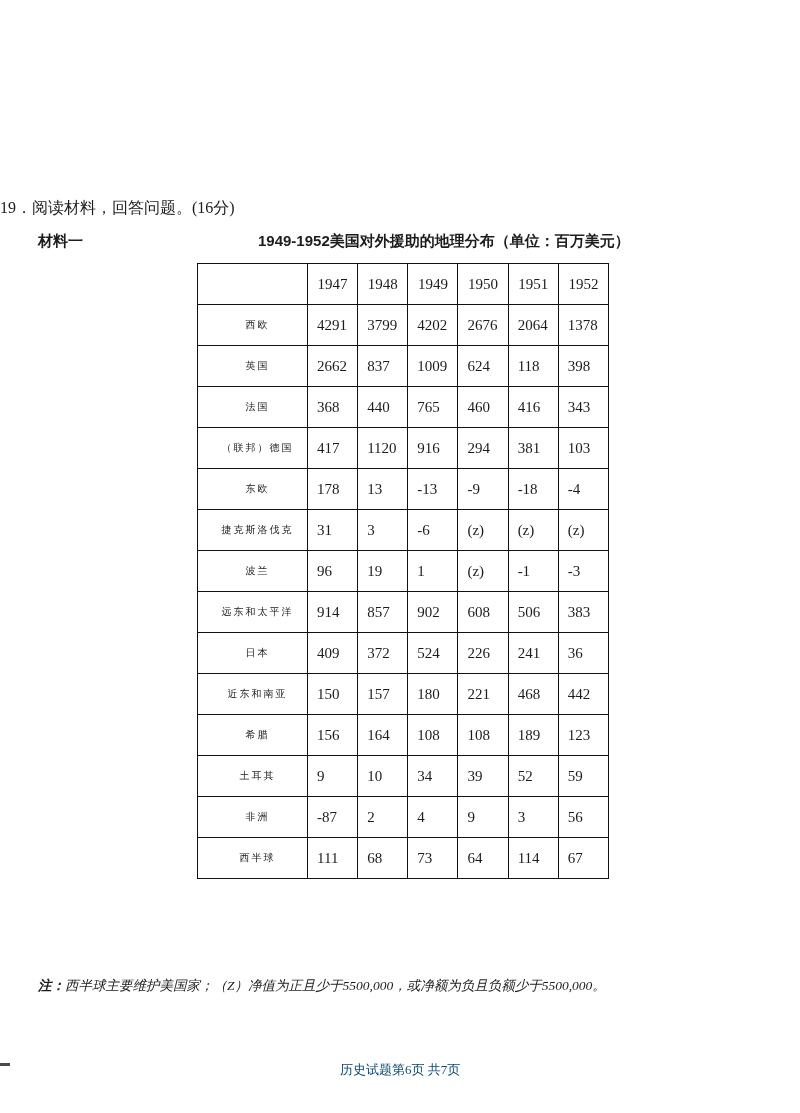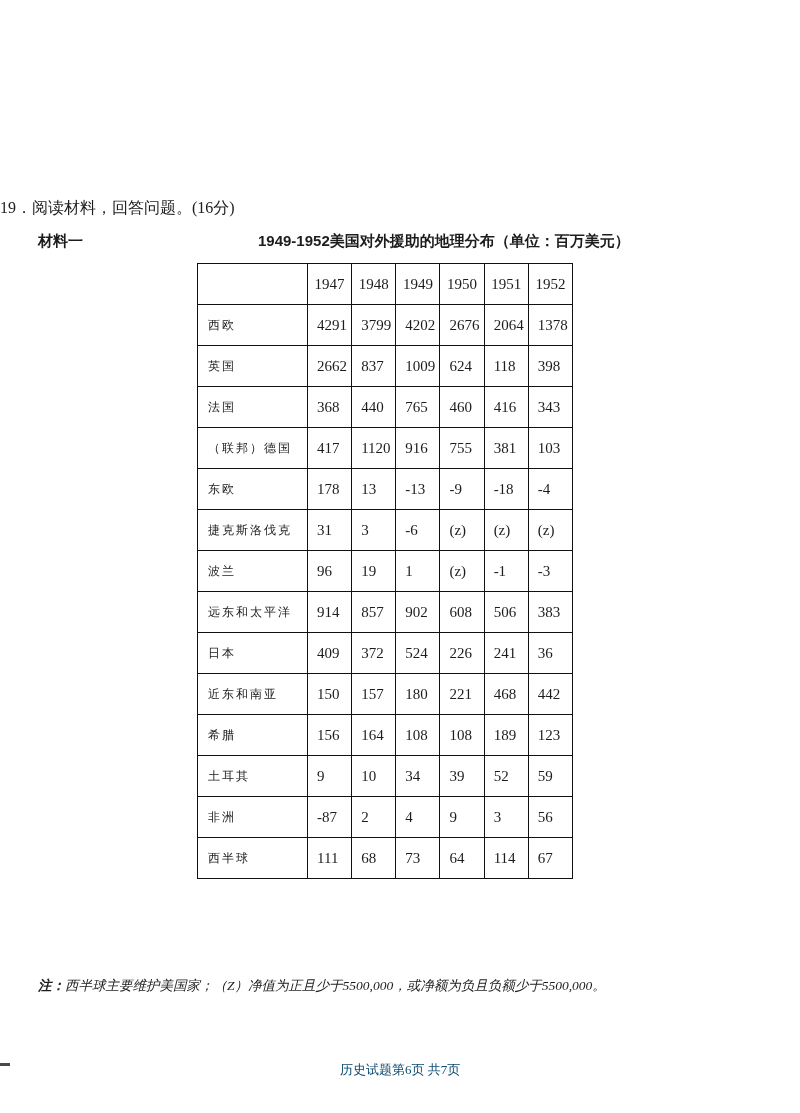--- a/index.html
+++ b/index.html
@@ -40,43 +40,43 @@
     font-family: "Liberation Sans", "DejaVu Sans", sans-serif;
     font-weight: bold;
     font-size: 15px;
     line-height: 20px;
     white-space: nowrap;
   }
   table.aid-table {
     position: absolute;
     left: 197px;
     top: 263px;
-    width: 376px;
+    width: 412px;
     border-collapse: collapse;
     table-layout: fixed;
     border-radius: 20px;
   }
   table.aid-table th,
   table.aid-table td {
     border: 1.5px solid #111111;
     height: 40px;
     padding: 0;
     font-weight: normal;
     vertical-align: middle;
     background: #ffffff;
   }
   table.aid-table th.year-header {
     text-align: center;
     font-size: 15px;
     font-family: "Liberation Serif", "DejaVu Serif", serif;
   }
   table.aid-table td.region-cell {
-    text-align: left;
+    text-align: center;
     padding-left: 10px;
-    font-size: 12px;
+    font-size: 10px;
     font-family: Liberation Sans, sans-serif;
     letter-spacing: 2px;
   }
   table.aid-table td.value-cell {
     text-align: left;
     padding-left: 9px;
     font-size: 15px;
     font-family: "Liberation Serif", "DejaVu Serif", serif;
   }
   .note-line {
@@ -165,21 +165,21 @@
         <td class="value-cell">765</td>
         <td class="value-cell">460</td>
         <td class="value-cell">416</td>
         <td class="value-cell">343</td>
       </tr>
       <tr>
         <td class="region-cell">（联邦）德国</td>
         <td class="value-cell">417</td>
         <td class="value-cell">1120</td>
         <td class="value-cell">916</td>
-        <td class="value-cell">755</td>
+        <td class="value-cell">294</td>
         <td class="value-cell">381</td>
         <td class="value-cell">103</td>
       </tr>
       <tr>
         <td class="region-cell">东欧</td>
         <td class="value-cell">178</td>
         <td class="value-cell">13</td>
         <td class="value-cell">-13</td>
         <td class="value-cell">-9</td>
         <td class="value-cell">-18</td>

